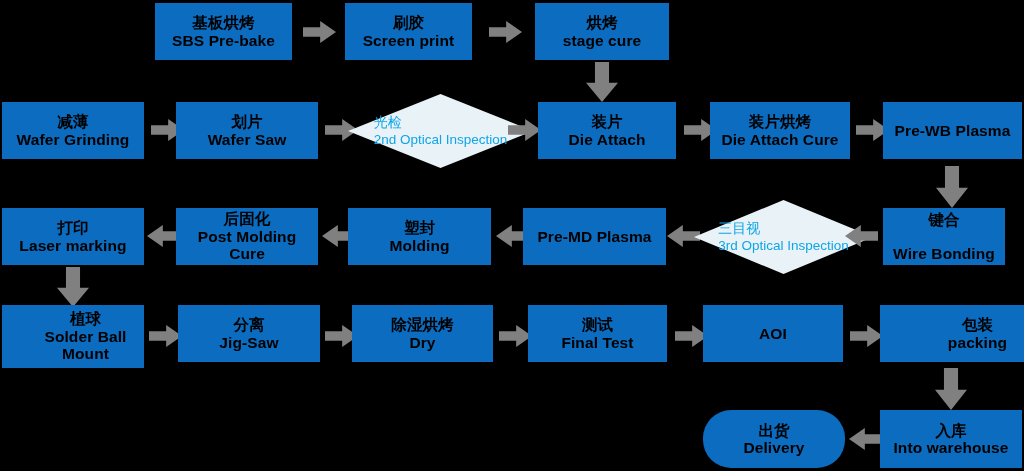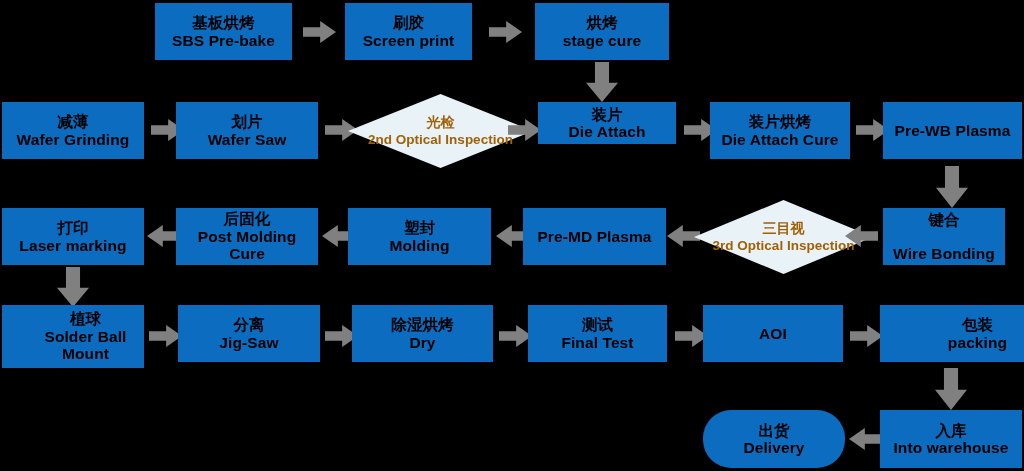--- a/index.html
+++ b/index.html
@@ -57,24 +57,23 @@
     justify-content: center;
   }
   .diamond .dshape {
     position: absolute;
     inset: 0;
     background: #e9f2f7;
     clip-path: polygon(50% 0%, 100% 50%, 50% 100%, 0% 50%);
   }
   .diamond .dtext {
     position: relative;
-    text-align: center;
-    color: #a16207;
+    color: #0ea5e9;
     font-size: 13.5px;
-    font-weight: 700;
+    font-weight: 400;
     line-height: 1.2;
     white-space: nowrap;
     z-index: 2;
   }
   .diamond .dtext .cn { font-size: 14px; }
   .diamond .dtext .en { font-size: 13.5px; }
 
   
   .arrow {
     position: absolute;
@@ -133,21 +132,21 @@
   <div class="diamond" style="left:348px; top:94px; width:185px; height:74px;">
     <span class="dshape"></span>
     <span class="dtext">
       <span class="cn">光检</span><br>
       <span class="en">2nd Optical Inspection</span>
     </span>
   </div>
 
   <div class="arrow arrow-right" style="left:508px; top:119px; width:33px; height:22px;"></div>
 
-  <div class="node" style="left:538px; top:102px; width:138px; height:42px;">
+  <div class="node" style="left:538px; top:102px; width:138px; height:57px;">
     <span class="cn">装片</span>
     <span class="en">Die Attach</span>
   </div>
 
   <div class="arrow arrow-right" style="left:684px; top:119px; width:33px; height:22px;"></div>
 
   <div class="node" style="left:710px; top:102px; width:140px; height:57px;">
     <span class="cn">装片烘烤</span>
     <span class="en">Die Attach Cure</span>
   </div>

